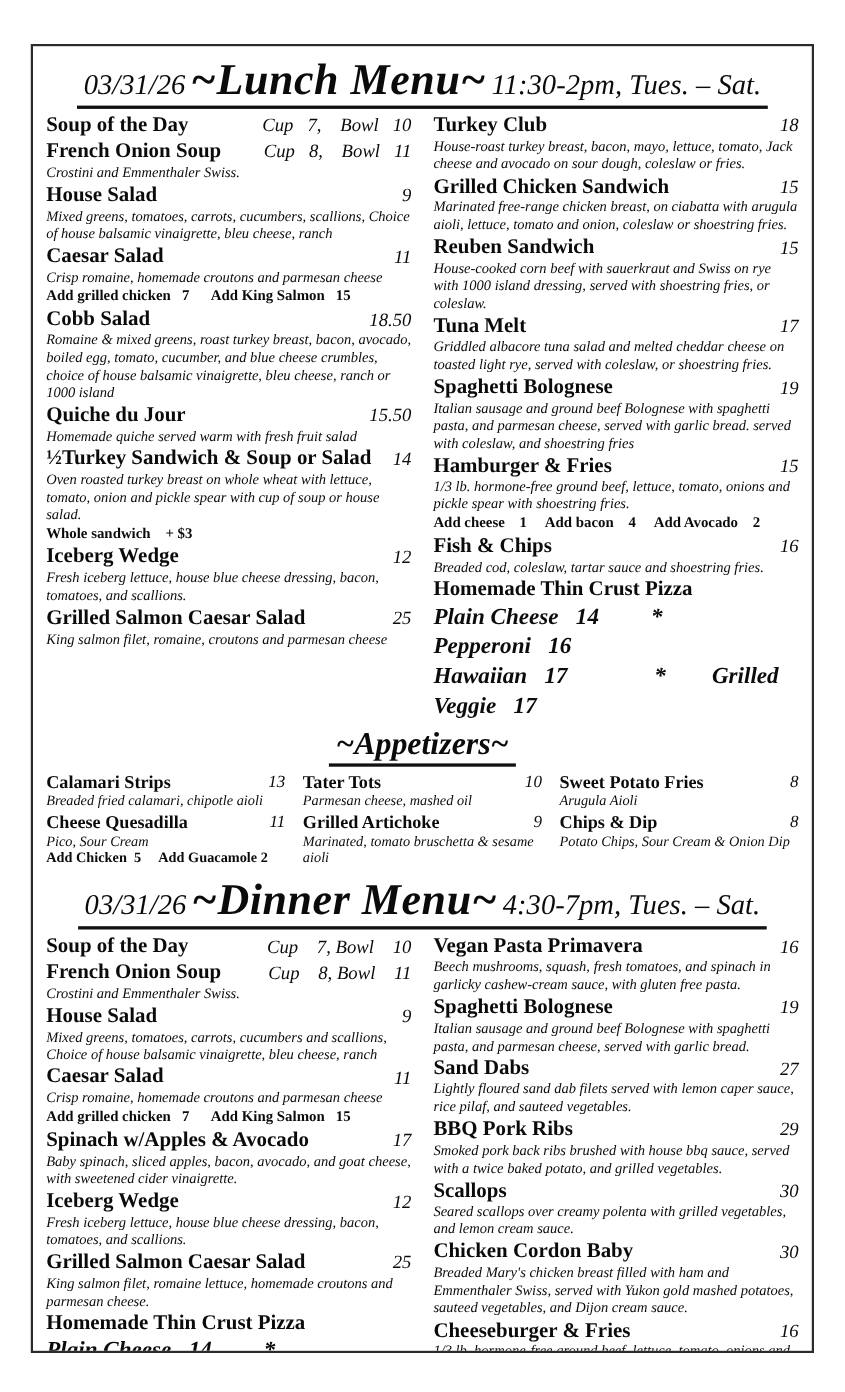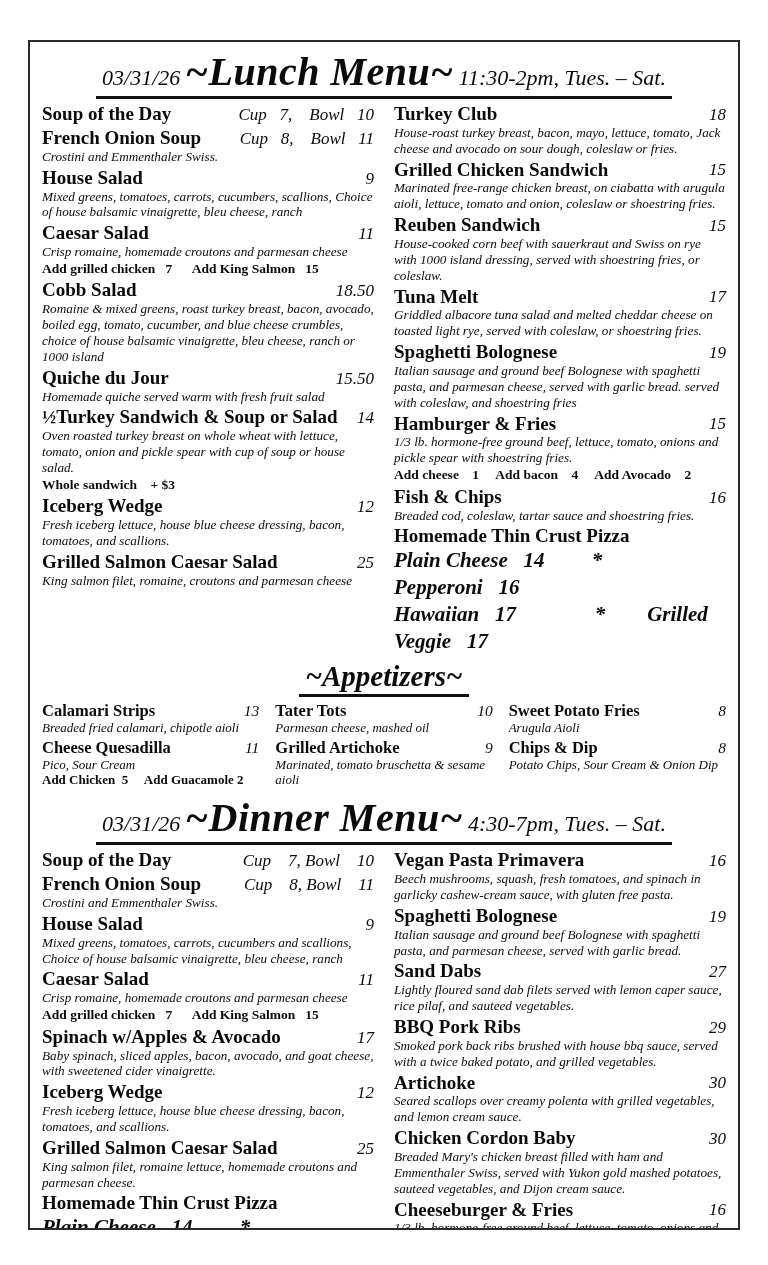--- a/index.html
+++ b/index.html
@@ -10,31 +10,31 @@
   }
   .sheet {
     margin:40px 28px 0 28px;
     border:2px solid #2b2b2b;
     padding:4px 12px 8px 12px;
     height:1190px; box-sizing:border-box; overflow:hidden;
   }
   
   .sec-header { text-align:center; margin:2px 0 5px 0; }
   .hdr-underline { display:inline-block; border-bottom:3px solid #111; padding:0 6px 1px 6px; white-space:nowrap; }
-  .hdr-date, .hdr-time { font-style:italic; font-size:22px; }
+  .hdr-date, .hdr-time { font-style:italic; font-size:26px; }
   .hdr-title { font-weight:700; font-style:italic; font-size:40px; padding:0 5px; letter-spacing:.5px; }
   .app-title { font-weight:700; font-style:italic; font-size:29px; }
   
   .two-col { display:flex; gap:20px; }
   .two-col > .col { flex:1; min-width:0; }
   .three-col { display:flex; gap:16px; margin-bottom:2px; }
   .three-col > .col { flex:1; min-width:0; }
   
   .mi { margin-bottom:3px; }
-  .mi-head { display:flex; justify-content:space-between; align-items:flex-end; }
+  .mi-head { display:flex; justify-content:space-between; align-items:center; }
   .mi-name { font-weight:700; font-size:19px; line-height:1.1; }
   .mi-price { font-style:italic; font-size:17px; white-space:pre-wrap; padding-left:8px; flex-shrink:0; }
   .mi-desc { font-style:italic; font-size:13.2px; line-height:1.2; }
   .mi-addon { font-weight:700; font-size:13.5px; line-height:1.3; white-space:pre-wrap; }
   .mi-sub { font-weight:700; font-style:italic; font-size:21px; line-height:1.28; white-space:pre-wrap; }
   
   .app-col .mi-name { font-size:16.5px; }
   .app-col .mi-price { font-size:15.5px; }
   .app-col .mi-desc { font-size:13px; }
   .app-col .mi-addon { font-size:13px; }
@@ -387,21 +387,21 @@
     <div class="mi-head">
       <span class="mi-name">BBQ Pork Ribs</span>
       <span class="mi-price">29</span>
     </div>
     <div class="mi-desc">Smoked pork back ribs brushed with house bbq sauce, served with a twice baked potato, and grilled vegetables.</div>
 
   </div>
 
   <div class="mi">
     <div class="mi-head">
-      <span class="mi-name">Artichoke</span>
+      <span class="mi-name">Scallops</span>
       <span class="mi-price">30</span>
     </div>
     <div class="mi-desc">Seared scallops over creamy polenta with grilled vegetables, and lemon cream sauce.</div>
 
   </div>
 
   <div class="mi">
     <div class="mi-head">
       <span class="mi-name">Chicken Cordon Baby</span>
       <span class="mi-price">30</span>

